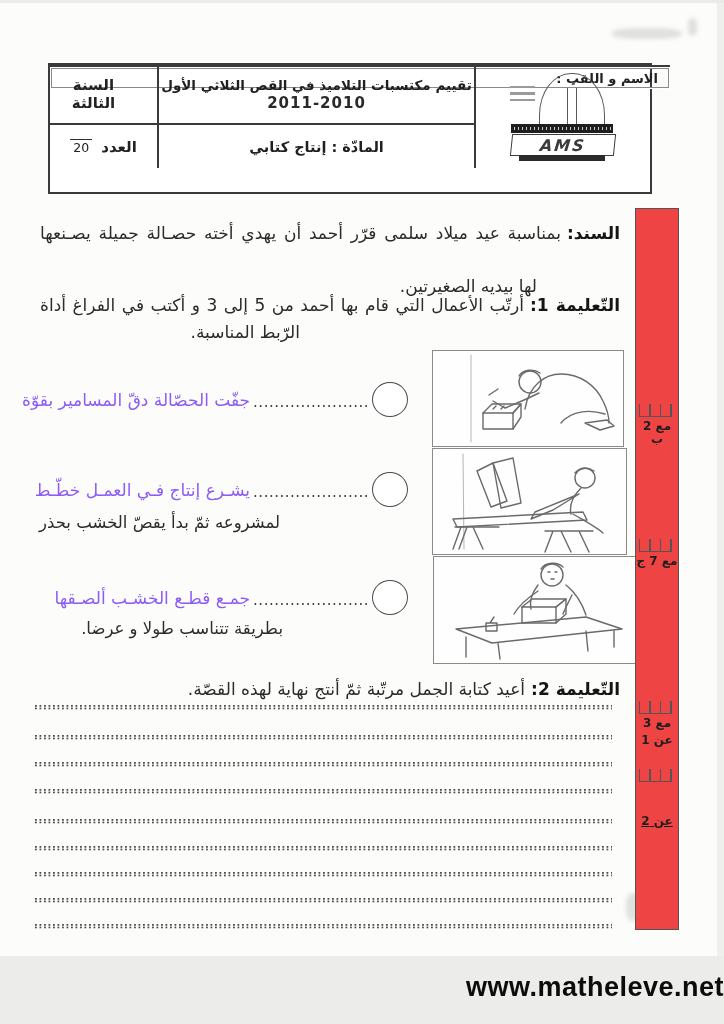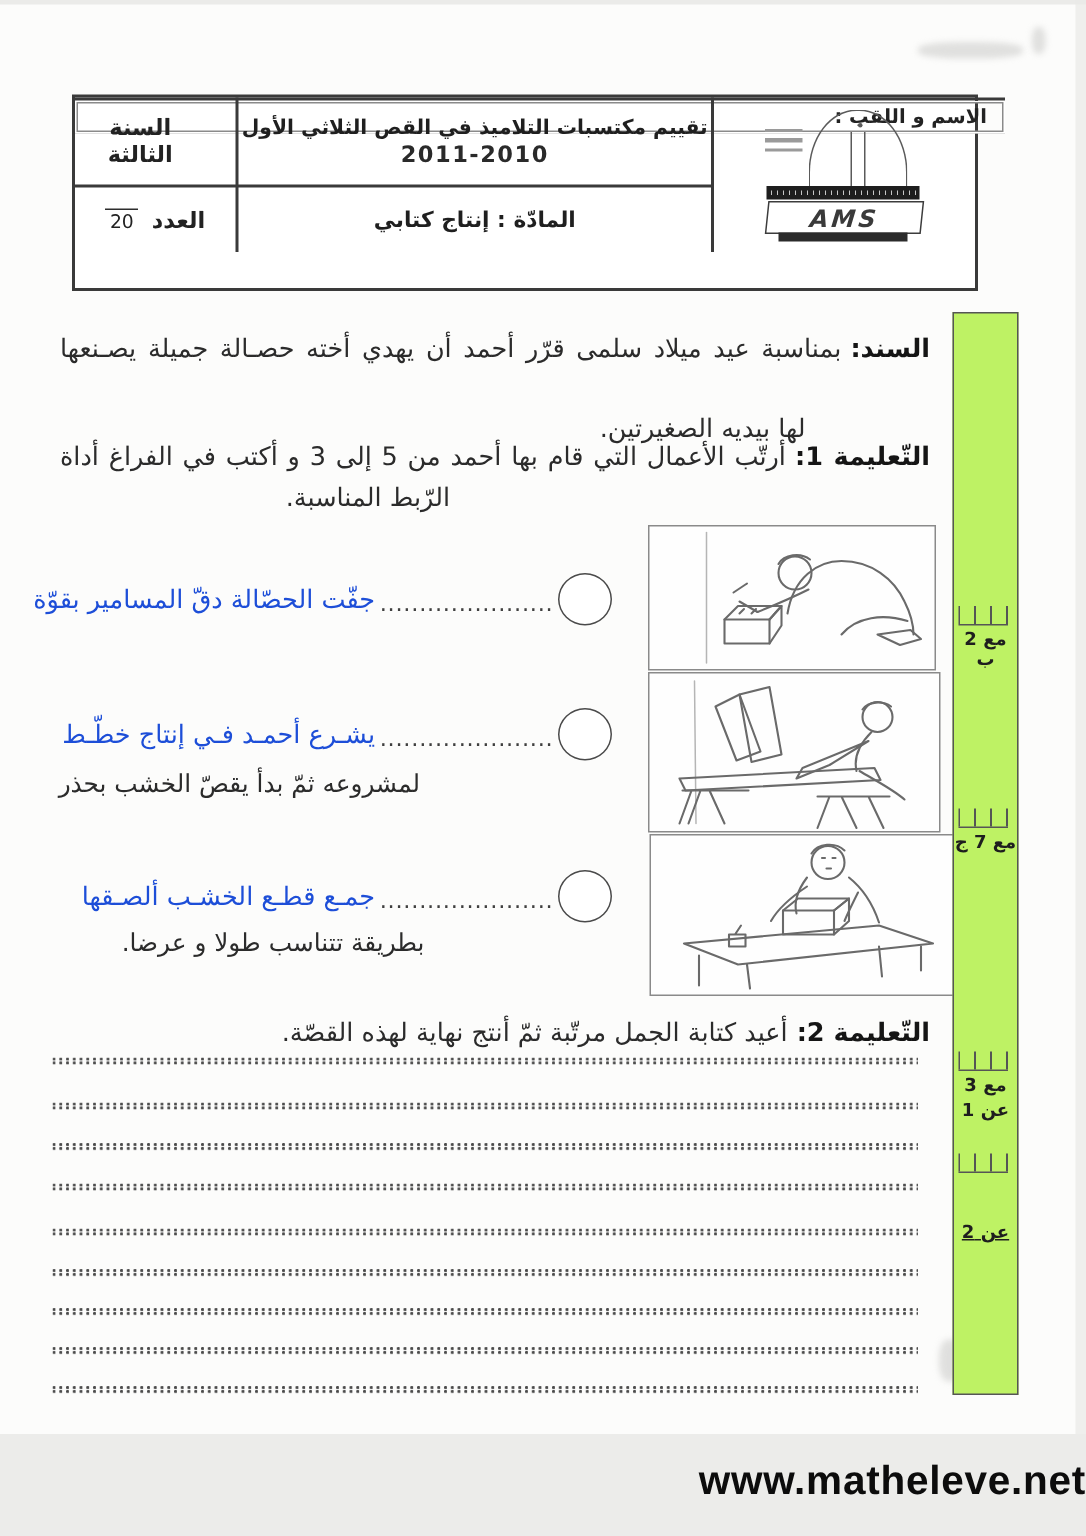--- a/index.html
+++ b/index.html
@@ -52,33 +52,33 @@
   
   .line{direction:rtl;font-size:17px;line-height:30px;white-space:nowrap;color:#2b2b2b;}
   .jline{direction:rtl;font-size:17px;line-height:30px;text-align:justify;text-align-last:justify;
          white-space:normal;color:#2b2b2b;margin-left:20px;}
   .lbl{font-weight:700;color:#151515;margin-left:6px;}
 
   
   .item-row{display:flex;direction:rtl;align-items:center;gap:3px;}
   .circle{width:34px;height:33px;border:1.6px solid #4a4a4a;border-radius:50%;background:#fff;flex:0 0 auto;}
   .dots{font-size:15px;letter-spacing:.5px;color:#3f3f3f;line-height:1;position:relative;top:3px;}
-  .item-text{font-size:17px;color:#1d4ed8;white-space:nowrap;}
+  .item-text{font-size:17px;color:#8b5cf6;white-space:nowrap;}
 
   
   .pic{border:1.6px solid #8a8a8a;background:#fefefe;}
   .pic svg{display:block;}
 
   
   .wline{left:35px;width:577px;height:5px;
          background-image:radial-gradient(circle at 1px 1px,#4c4c4c .85px,transparent 1.15px);
          background-size:4.5px 2.6px;}
 
   
-  .gmargin{left:635px;top:208px;width:42px;height:720px;border:1.6px solid #555;background:#bef264;}
+  .gmargin{left:635px;top:208px;width:42px;height:720px;border:1.6px solid #555;background:#ef4444;}
   .comb{position:absolute;left:3px;width:33px;height:12px;border-bottom:1.3px solid #555;
         background-image:repeating-linear-gradient(90deg,#555 0 1.2px,transparent 1.2px 10.5px);}
   .gmark{position:absolute;left:0;width:100%;text-align:center;direction:rtl;
          font-size:12px;font-weight:700;color:#1e1e1e;line-height:1.1;}
   .uline{text-decoration:underline;margin-top:27px;}
 
   
   .footer{left:0;top:972px;width:724px;text-align:right;
           font-family:"Liberation Sans",sans-serif;font-weight:700;font-size:27px;color:#0c0c0c;letter-spacing:.5px;}
 </style>
@@ -151,21 +151,21 @@
 
 <div class="abs item-row" style="right:316px;top:382px;">
   <span class="circle"></span>
   <span class="dots">......................</span>
   <span class="item-text">جفّت الحصّالة دقّ المسامير بقوّة</span>
 </div>
 
 <div class="abs item-row" style="right:316px;top:472px;">
   <span class="circle"></span>
   <span class="dots">......................</span>
-  <span class="item-text">يشـرع أحمـد فـي إنتاج خطّـط</span>
+  <span class="item-text">يشـرع إنتاج فـي العمـل خطّـط</span>
 </div>
 <div class="abs line" style="right:444px;top:508px;font-size:16.5px;">لمشروعه ثمّ بدأ يقصّ الخشب بحذر</div>
 
 <div class="abs item-row" style="right:316px;top:580px;">
   <span class="circle"></span>
   <span class="dots">......................</span>
   <span class="item-text">جمـع قطـع الخشـب ألصـقها</span>
 </div>
 <div class="abs line" style="right:441px;top:614px;font-size:16.5px;">بطريقة تتناسب طولا و عرضا.</div>
 

